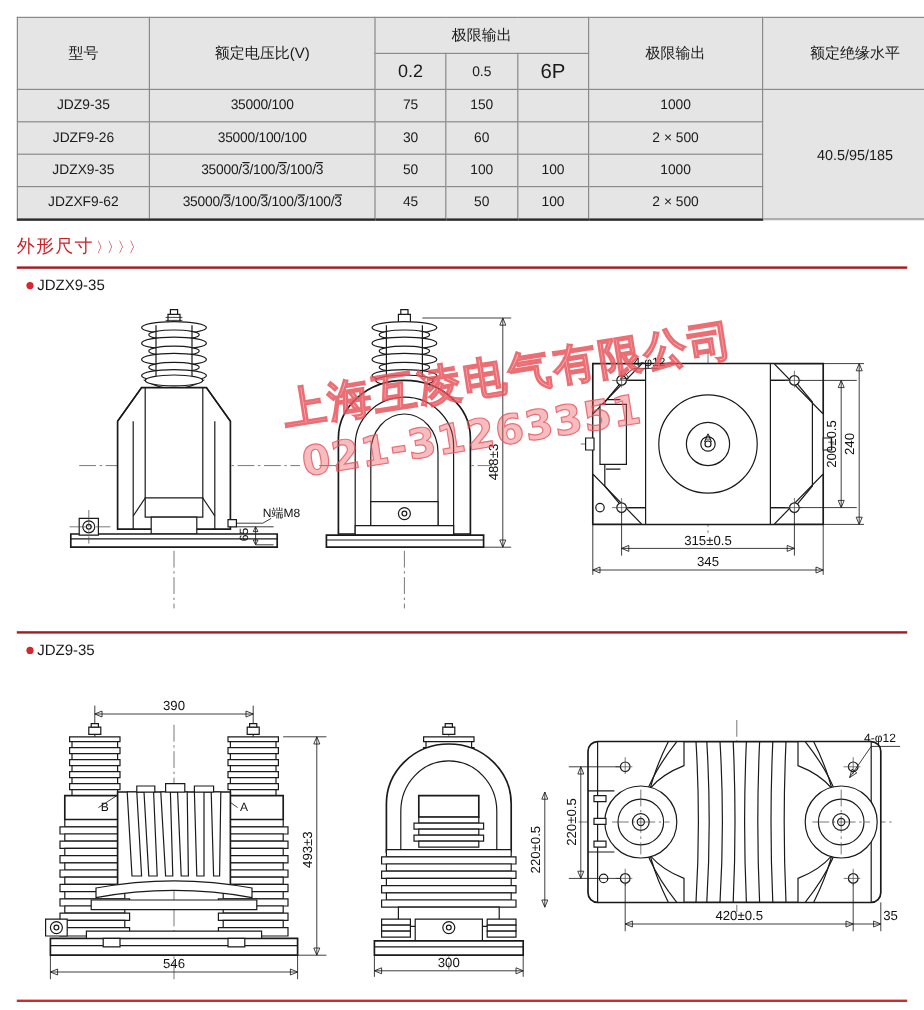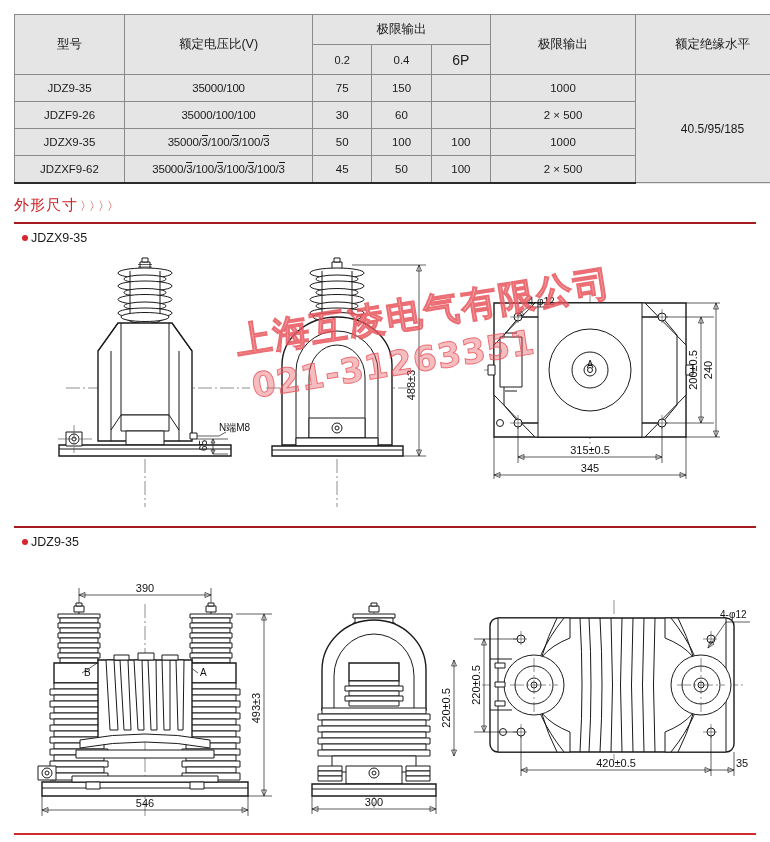--- a/index.html
+++ b/index.html
@@ -105,23 +105,23 @@
     <table class="spec">
       <tbody>
           <tr class="hdr-top">
         <th rowspan="2" style="width:110px">型号</th>
         <th rowspan="2" style="width:188px">额定电压比(V)</th>
         <th colspan="3" style="width:178px">极限输出</th>
         <th rowspan="2" style="width:145px">极限输出</th>
         <th rowspan="2" style="width:154px">额定绝缘水平</th>
       </tr>
       <tr>
-        <th style="width:59px;font-size:11px">0.2</th>
-        <th style="width:59px;font-size:11.5px">0.4</th>
-        <th style="width:60px;font-size:14px">6P</th>
+        <th style="width:59px;font-size:15px">0.2</th>
+        <th style="width:59px;font-size:11.5px">0.5</th>
+        <th style="width:60px;font-size:17px">6P</th>
       </tr>
 
       <tr>
         <td class="cell-model">JDZ9-35</td>
         <td class="cell-ratio">35000/100</td>
         <td>75</td>
         <td>150</td>
         <td></td>
         <td class="nowrap">1000</td>
         <td rowspan="4" style="font-size:12px">40.5/95/185</td>

